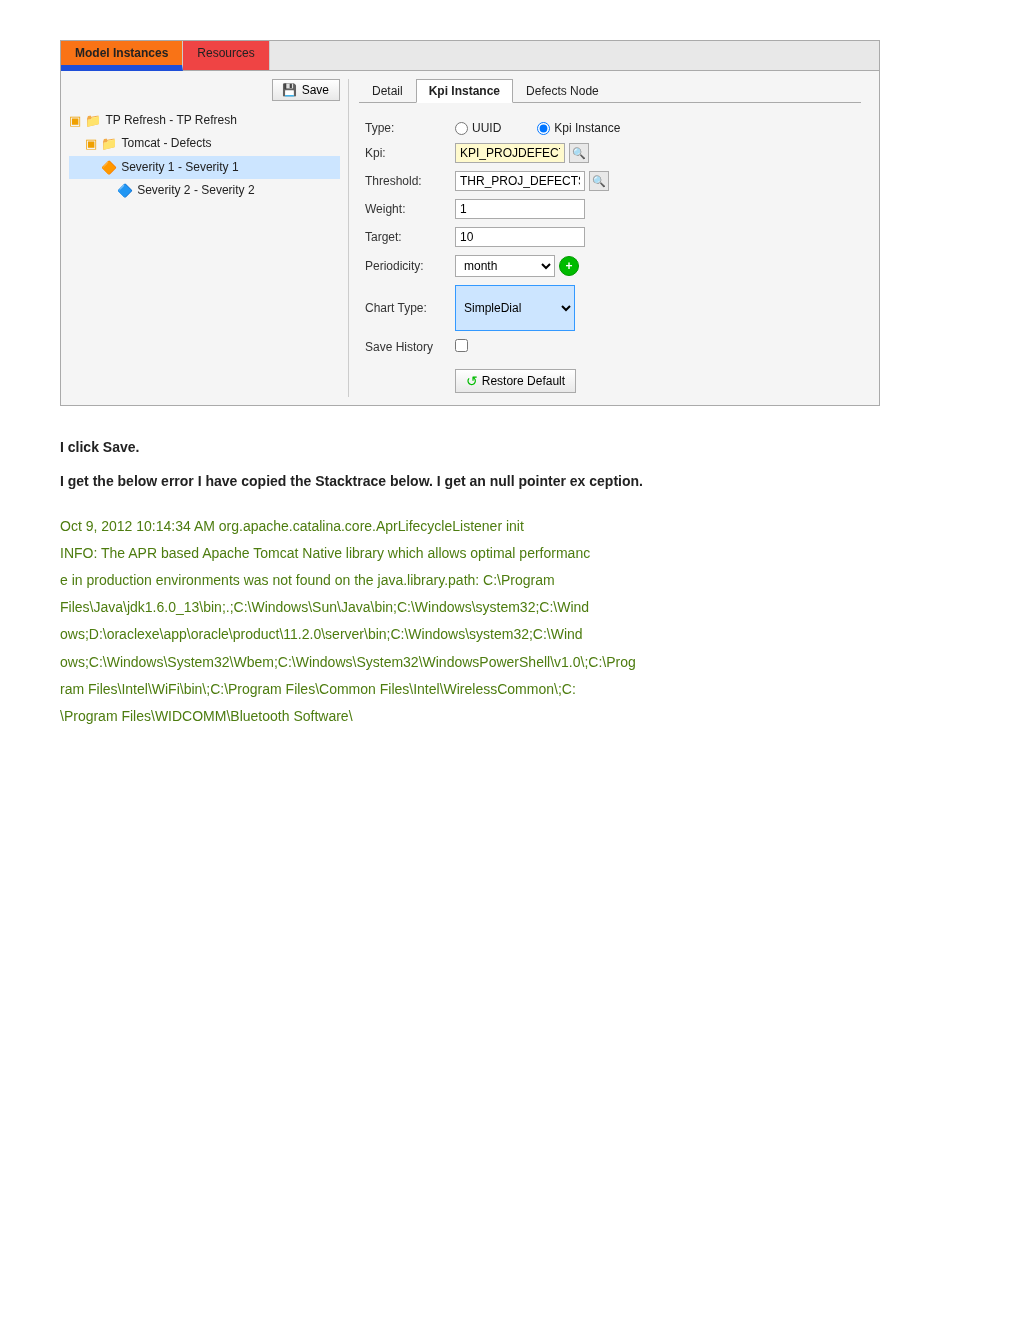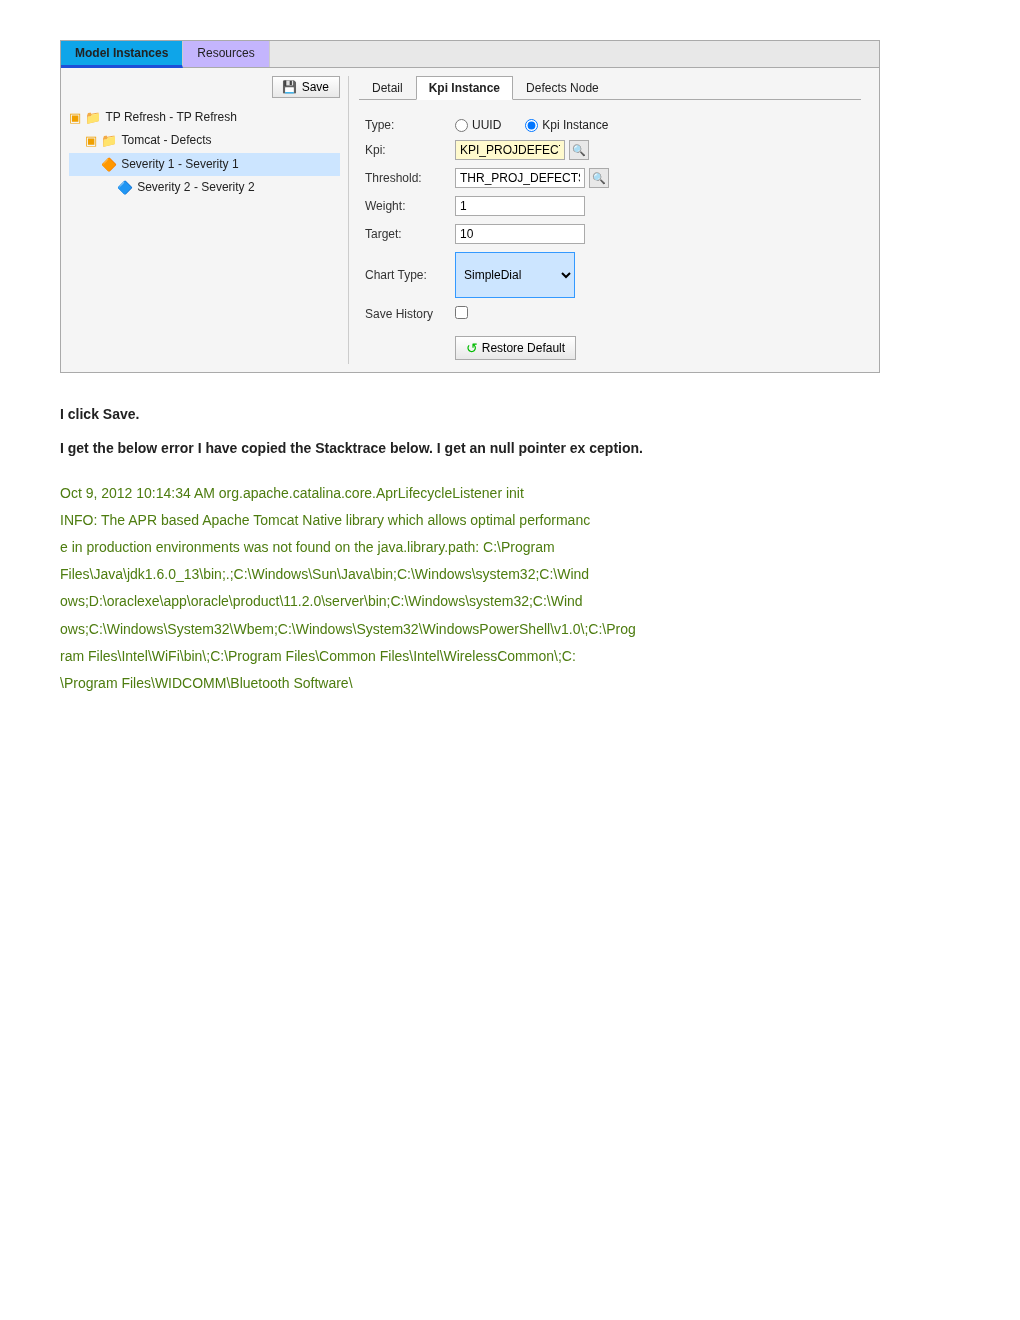--- a/index.html
+++ b/index.html
@@ -24,25 +24,25 @@
       display: flex;
       border-bottom: 1px solid #aaa;
       background: #e8e8e8;
       padding: 0;
     }
     .tab-item {
       padding: 5px 14px;
       font-size: 12px;
       border-right: 1px solid #ccc;
       cursor: pointer;
-      background: #c4b5fd;
+      background: #ef4444;
     }
     .tab-item.active {
-      background: #0ea5e9;
-      border-bottom: 3px solid #1d4ed8;
+      background: #f97316;
+      border-bottom: 6px solid #1d4ed8;
       margin-bottom: -1px;
       font-weight: bold;
     }
 
     
     .panel-content {
       display: flex;
       padding: 8px;
     }
 
@@ -132,21 +132,21 @@
     }
     .form-table td:first-child {
       width: 90px;
       color: #333;
       white-space: nowrap;
       margin-top: 32px;
     }
 
     .radio-group {
       display: flex;
-      gap: 24px;
+      gap: 36px;
       align-items: center;
     }
     .radio-label {
       display: flex;
       align-items: center;
       gap: 4px;
       font-size: 12px;
     }
 
     .text-input {
@@ -370,20 +370,33 @@
             <input class="text-input" type="text" value="1" style="">
           </td>
         </tr>
         <tr>
           <td><span>Target:</span></td>
           <td>
             <input class="text-input" type="text" value="10" style="">
           </td>
         </tr>
         <tr>
+          <td><span>Periodicity:</span></td>
+          <td>
+            <div class="select-row">
+              <select class="dropdown">
+                <option>month</option>
+                <option>week</option>
+                <option>day</option>
+              </select>
+              <button class="green-btn">+</button>
+            </div>
+          </td>
+        </tr>
+        <tr>
           <td><span>Chart Type:</span></td>
           <td>
             <select class="chart-dropdown">
               <option>SimpleDial</option>
               <option>Bar</option>
               <option>Line</option>
             </select>
           </td>
         </tr>
         <tr>

